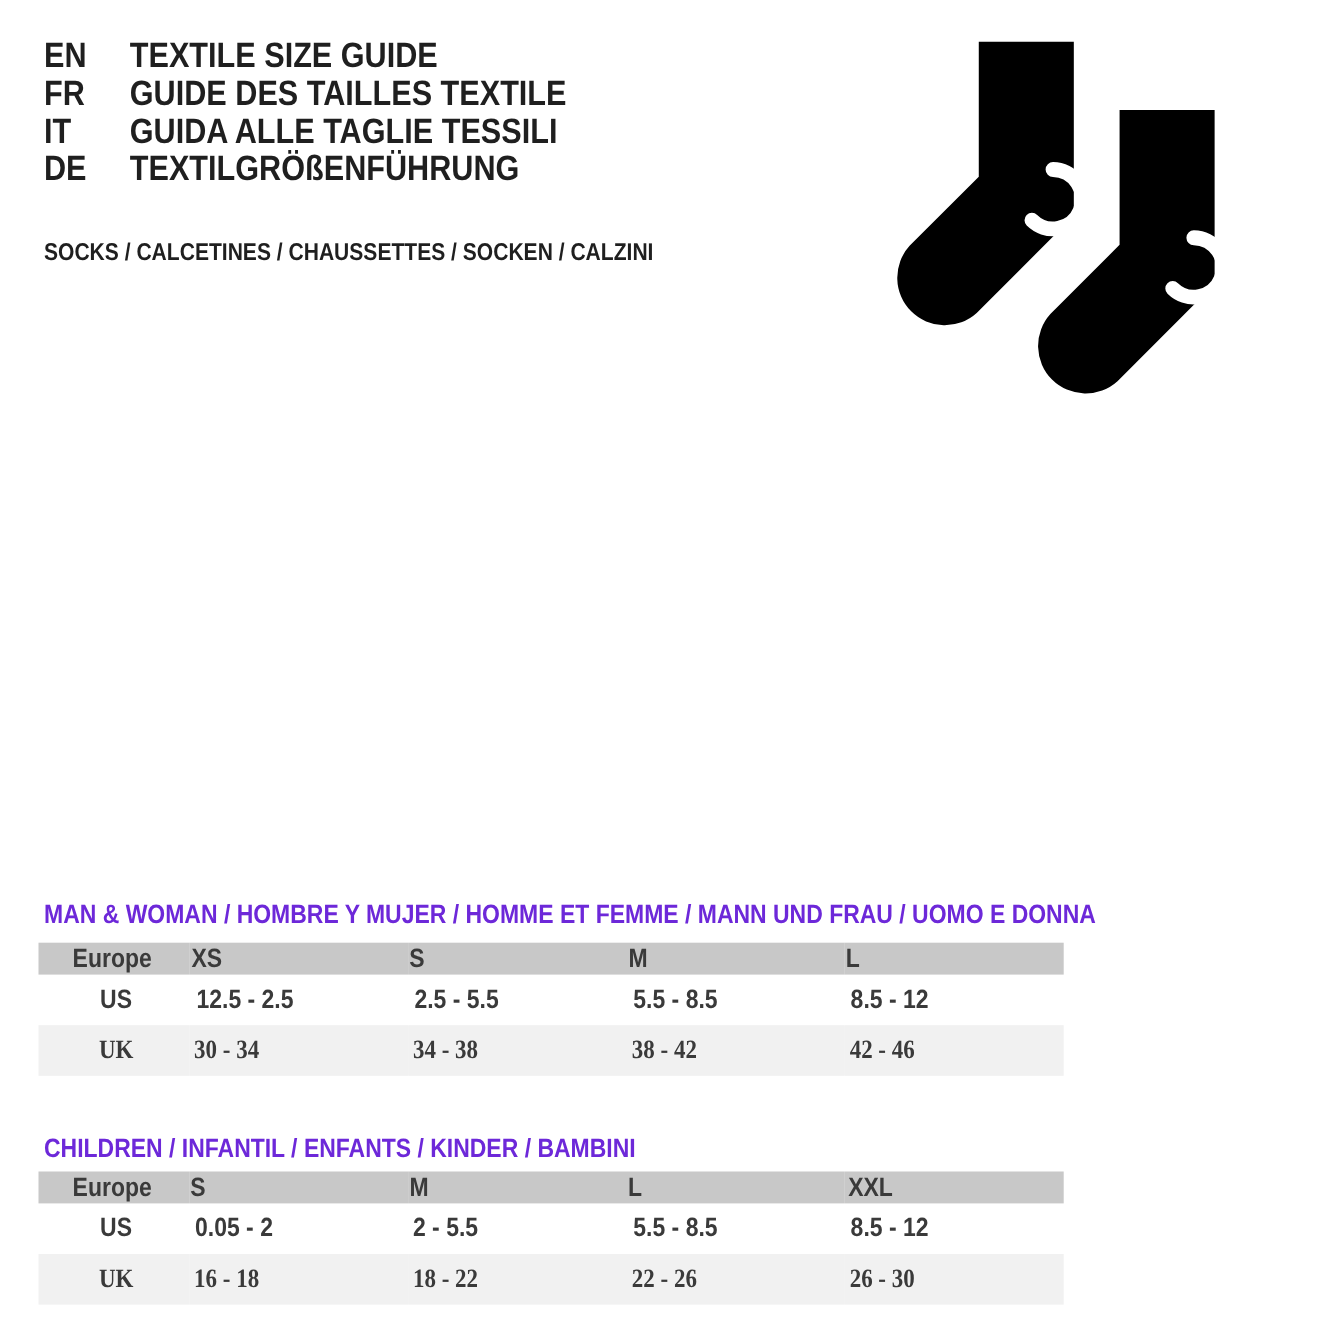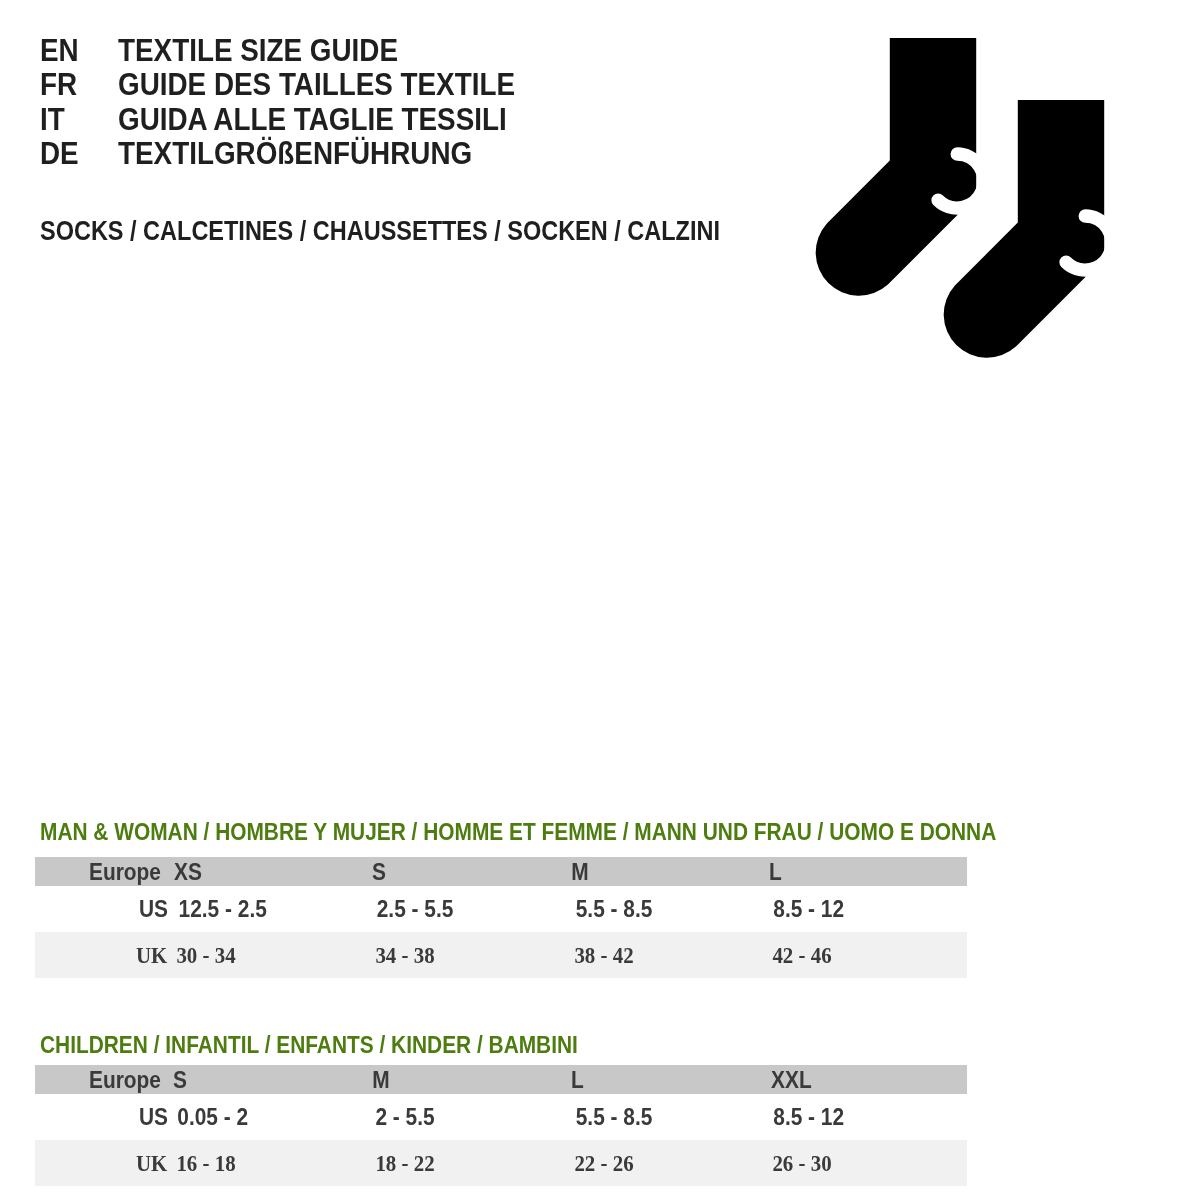--- a/index.html
+++ b/index.html
@@ -12,44 +12,44 @@
   
   .cond  { display:inline-block; transform:scaleX(.87); transform-origin:0 50%;  white-space:nowrap; }
   .condc { display:inline-block; transform:scaleX(.87); transform-origin:50% 50%; white-space:nowrap; }
 
   
   .lang-block { position:absolute; left:40px; top:33px; }
   .lang-row  { display:flex; height:34.5px; align-items:center; font-size:32px; }
   .lang-code { flex:0 0 78px; }
 
   
-  .socks-line { position:absolute; left:40px; top:216px; font-size:27px; }
+  .socks-line { position:absolute; left:40px; top:216px; font-size:22px; }
 
   
   .socks-icon { position:absolute; left:790px; top:20px; width:340px; height:340px; color:var(--icon-color,#000); }
 
   
-  .tbl-title { position:absolute; left:40px; font-size:24px; color:#4d7c0f; }
+  .tbl-title { position:absolute; left:40px; font-size:24px; color:#6d28d9; }
   #title1 { top:818px; }
   #title2 { top:1031px; }
 
   
   .size-table {
     position:absolute; left:35px; width:932px;
     border-collapse:collapse; table-layout:fixed;
     font-size:24px; font-weight:bold; color:var(--table-text, #3a3a3a);
   }
   #table1 { top:857px; }
   #table2 { top:1065px; }
   .size-table col.c0 { width:137px; }
   .size-table th, .size-table td { padding:0; text-align:left; font-weight:bold; }
   .size-table tr       { height:46px; }
   .size-table tr.head  { height:29px; background:var(--header-row-bg, #c8c8c8); }
   .size-table tr.zebra { background:var(--zebra-row-bg, #f1f1f1);font-family:Liberation Serif, serif; }
-  .size-table .lft { text-align:right; padding-left:8px; }
+  .size-table .lft { text-align:center; padding-left:8px; }
 </style>
 </head>
 <body>
 
 <div class="page">
 
   <div class="lang-block">
     <div class="lang-row">
       <span class="lang-code cond">EN</span>
       <span class="cond">TEXTILE SIZE GUIDE</span>

